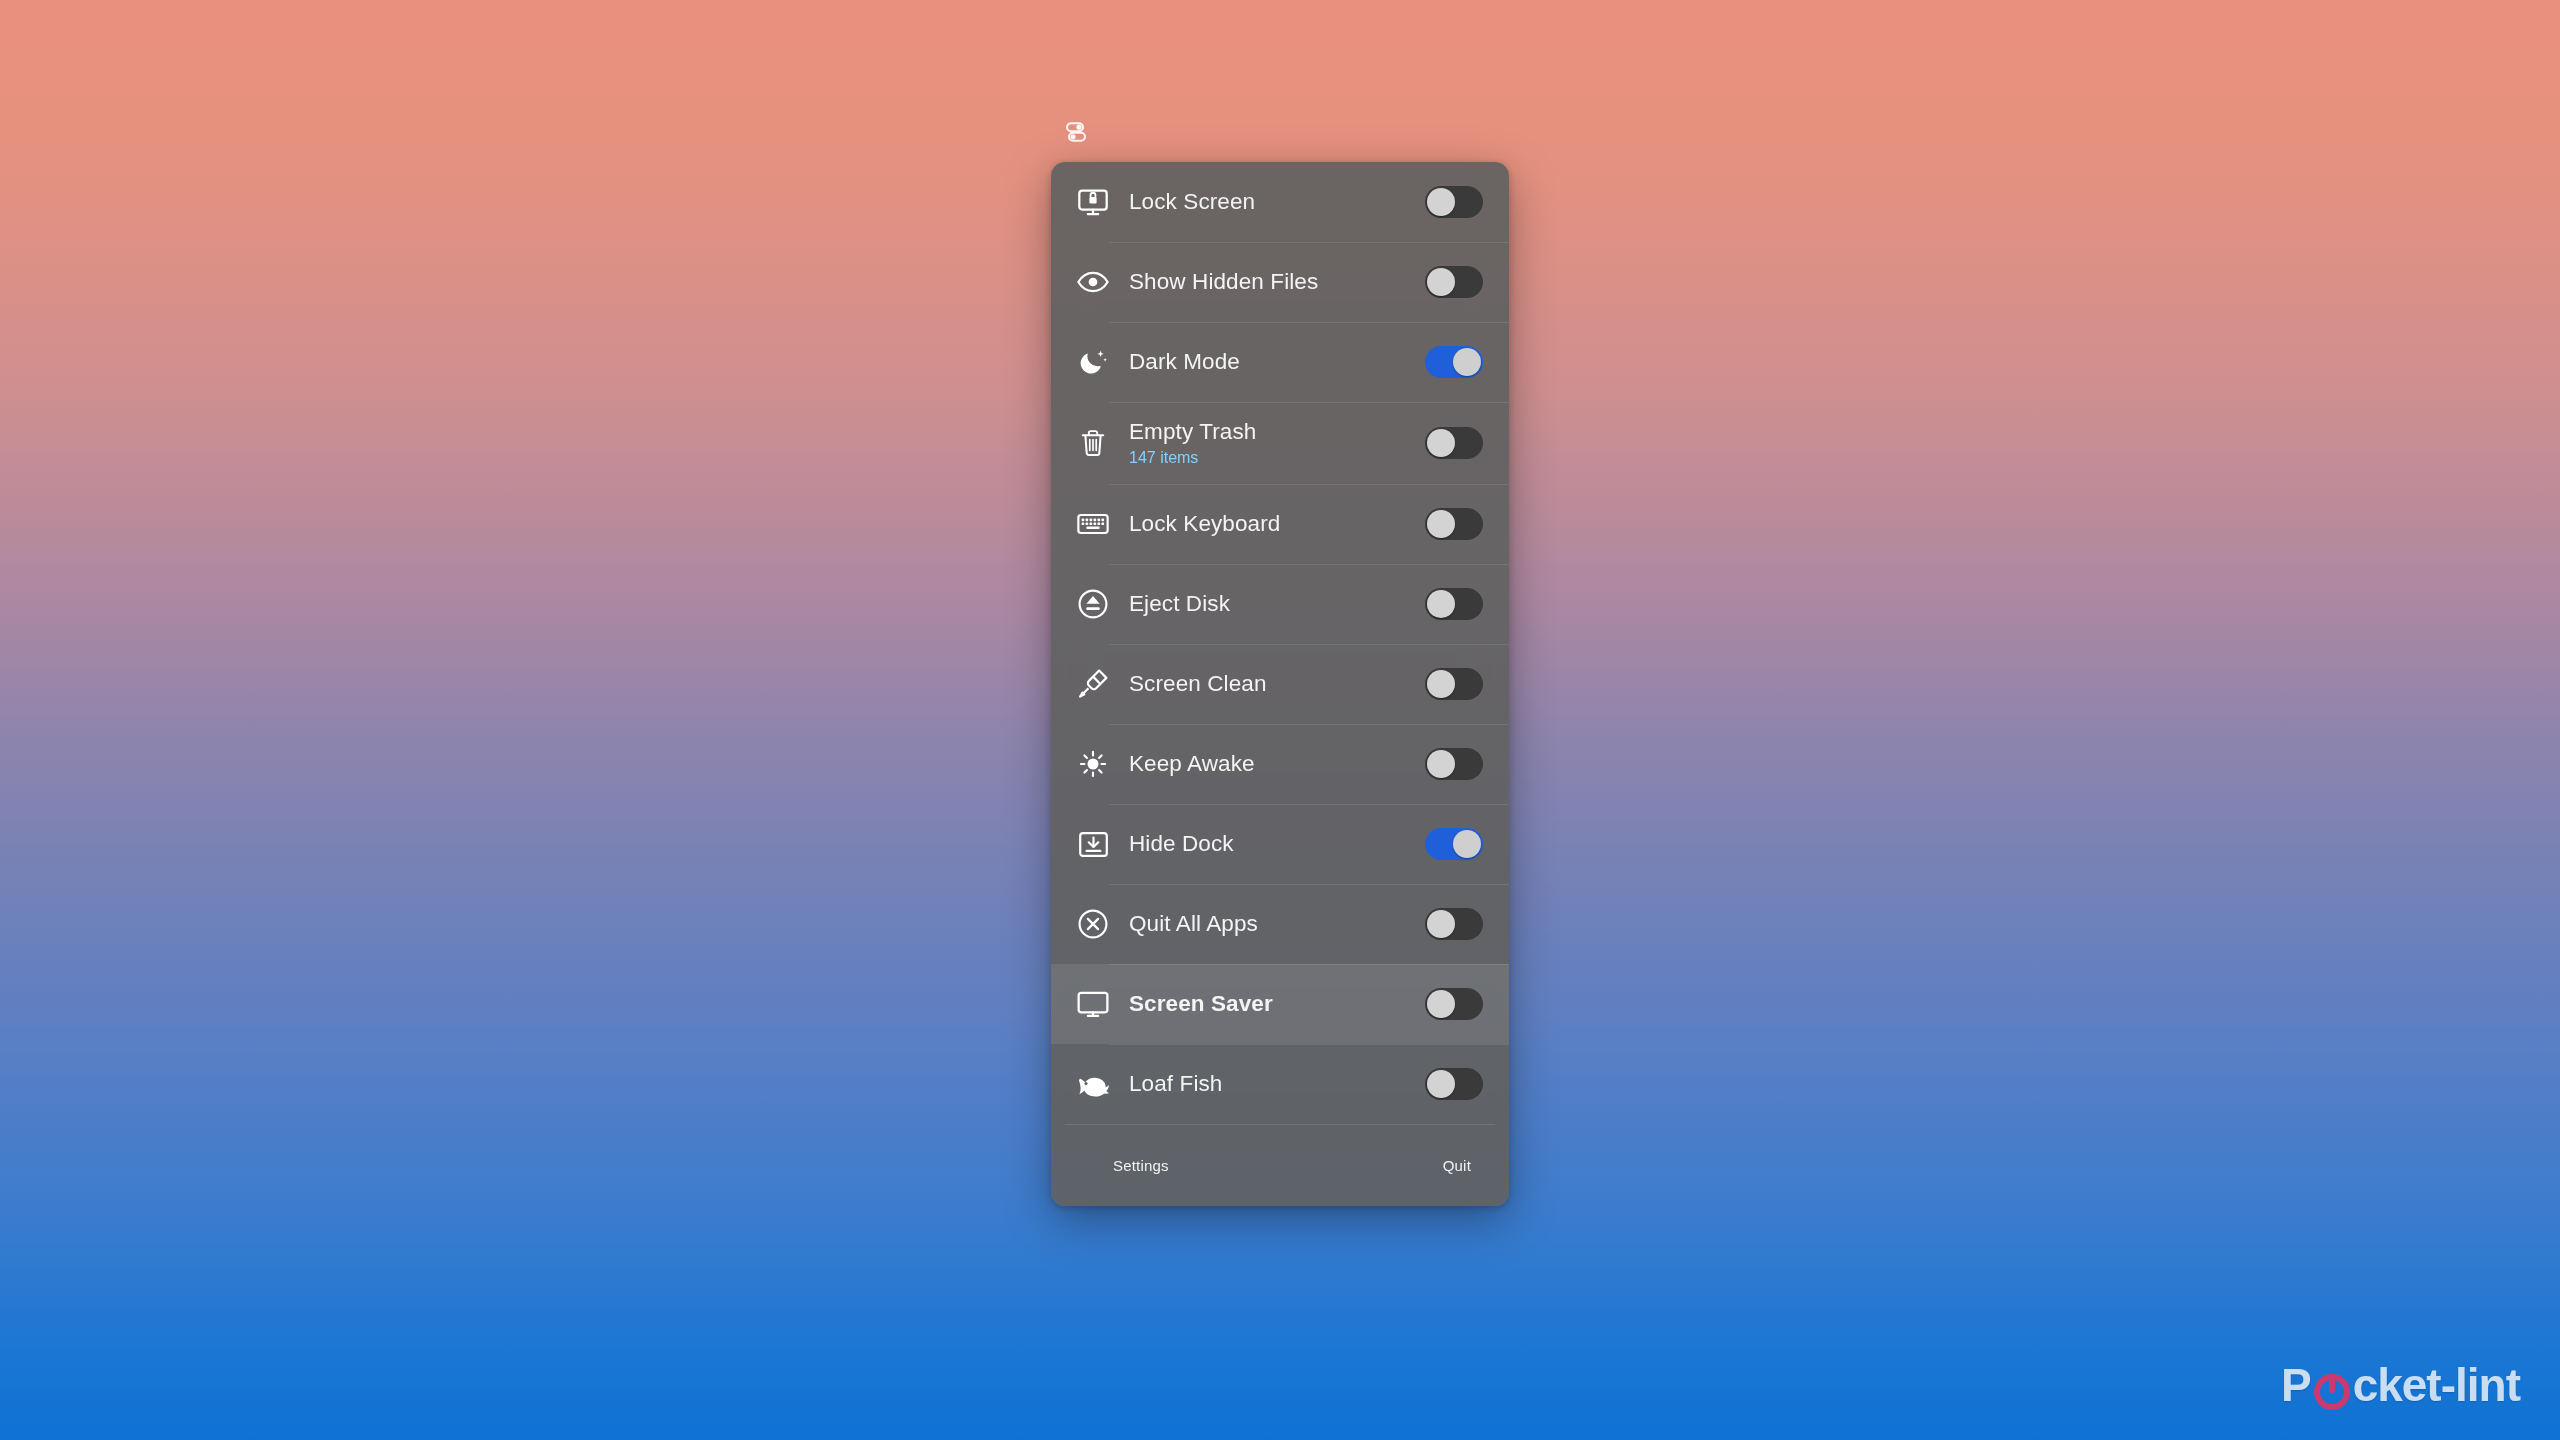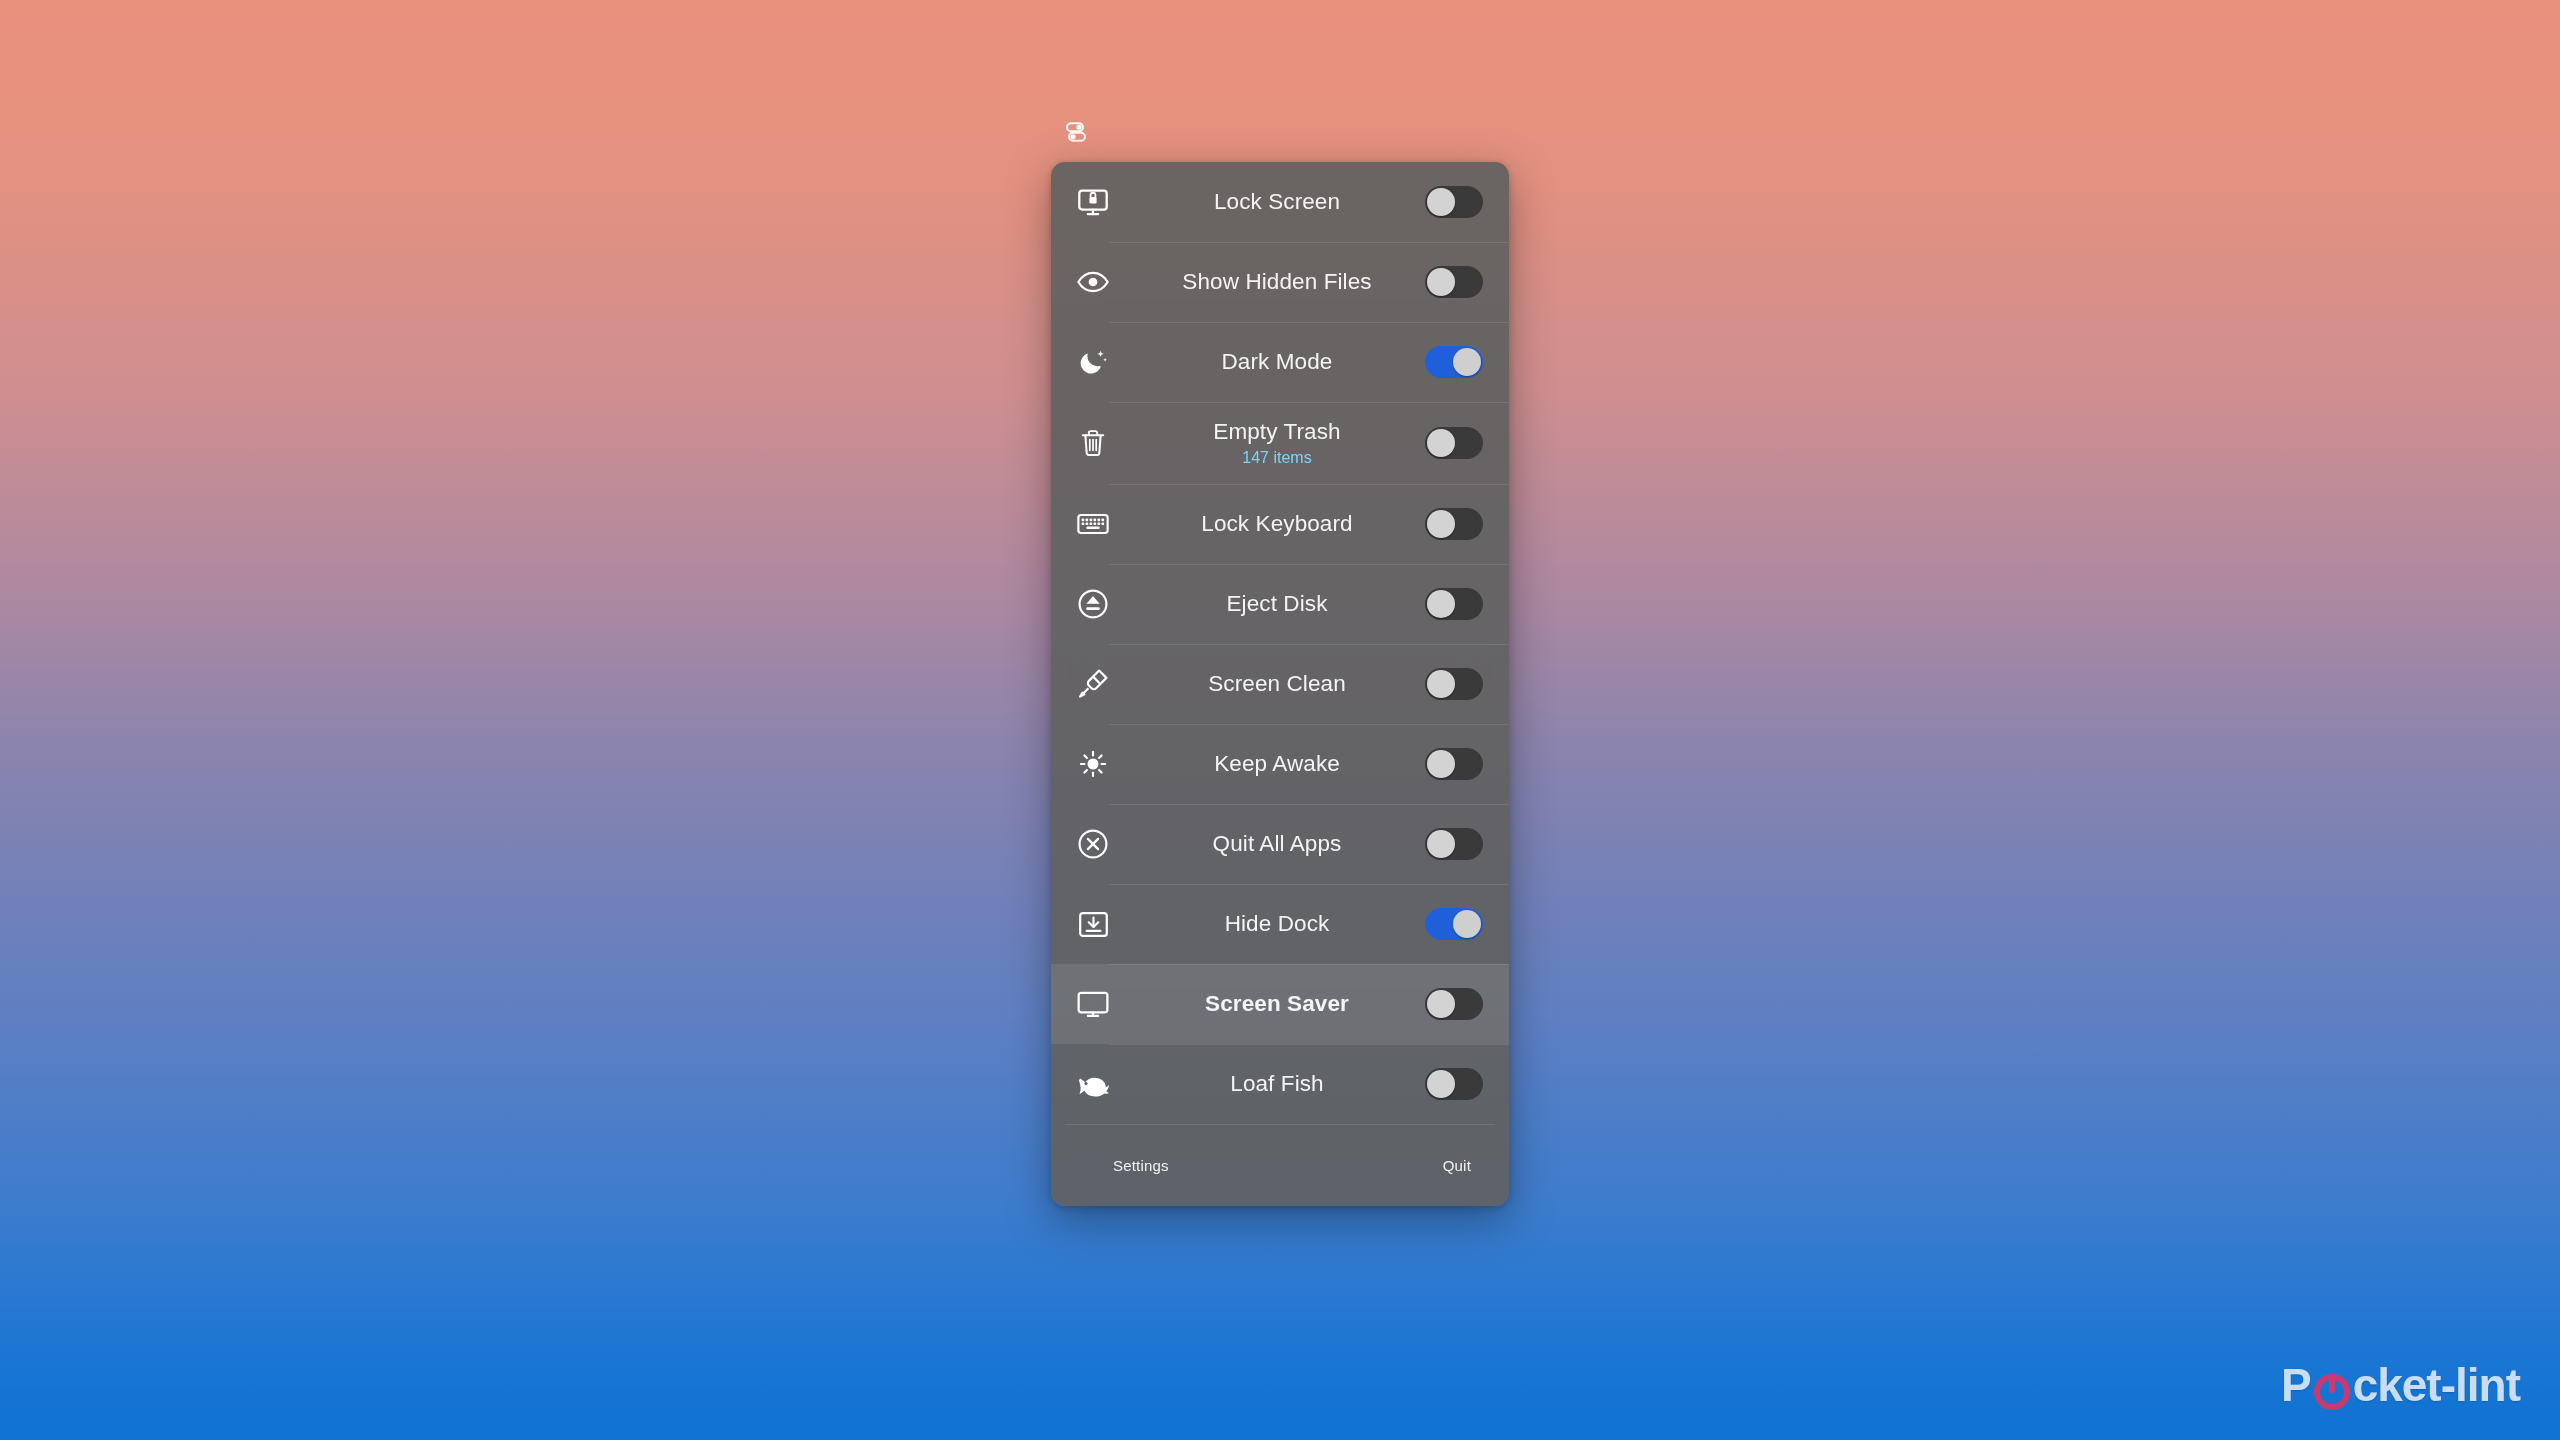--- a/index.html
+++ b/index.html
@@ -89,21 +89,20 @@
     color: #ffffff;
   }
   .row-icon svg { display: block; }
 
   .row-text {
     flex: 1 1 auto;
     display: flex;
     flex-direction: column;
     justify-content: center;
     min-width: 0;
-    align-items: center;
   }
   .row-label {
     font-size: 22.5px;
     line-height: 1.25;
     color: #f4f4f4;
     letter-spacing: 0.1px;
     white-space: nowrap;
   }
   .row-sub {
     font-size: 16px;
@@ -345,45 +344,45 @@
           </span>
           <span class="row-text">
             <span class="row-label">Keep Awake</span>
           </span>
           <span class="toggle">
             <span class="knob"></span>
           </span>
         </div>
         <div class="row">
           <span class="row-icon">
-            <svg viewBox="0 0 36 36" width="34" height="34">
-              <circle cx="18" cy="18" r="14.2" fill="none" stroke="currentColor" stroke-width="2.3"></circle>
-              <path d="M12.6 12.6l10.8 10.8M23.4 12.6L12.6 23.4" stroke="currentColor" stroke-width="2.4" stroke-linecap="round" fill="none"></path>
-            </svg>
-          </span>
-          <span class="row-text">
-            <span class="row-label">Quit All Apps</span>
-          </span>
-          <span class="toggle">
-            <span class="knob"></span>
-          </span>
-        </div>
-        <div class="row">
-          <span class="row-icon">
             <svg viewBox="0 0 36 36" width="33" height="33">
               <rect x="3.5" y="5.5" width="29" height="25" rx="3" fill="none" stroke="currentColor" stroke-width="2.4"></rect>
               <path d="M18 10.4v9.8" stroke="currentColor" stroke-width="2.4" stroke-linecap="round" fill="none"></path>
               <path d="M12.8 15.6L18 20.8l5.2-5.2" fill="none" stroke="currentColor" stroke-width="2.4" stroke-linecap="round" stroke-linejoin="round"></path>
               <path d="M10.5 25h15" stroke="currentColor" stroke-width="2.4" stroke-linecap="round" fill="none"></path>
             </svg>
           </span>
           <span class="row-text">
             <span class="row-label">Hide Dock</span>
           </span>
           <span class="toggle on">
+            <span class="knob"></span>
+          </span>
+        </div>
+        <div class="row">
+          <span class="row-icon">
+            <svg viewBox="0 0 36 36" width="34" height="34">
+              <circle cx="18" cy="18" r="14.2" fill="none" stroke="currentColor" stroke-width="2.3"></circle>
+              <path d="M12.6 12.6l10.8 10.8M23.4 12.6L12.6 23.4" stroke="currentColor" stroke-width="2.4" stroke-linecap="round" fill="none"></path>
+            </svg>
+          </span>
+          <span class="row-text">
+            <span class="row-label">Quit All Apps</span>
+          </span>
+          <span class="toggle">
             <span class="knob"></span>
           </span>
         </div>
         <div class="row hovered">
           <span class="row-icon">
             <svg viewBox="0 0 36 36" width="34" height="34">
               <rect x="2.8" y="6.2" width="30.4" height="20.6" rx="2.6" fill="none" stroke="currentColor" stroke-width="2.4"></rect>
               <path d="M18 26.8v3.4M12.6 30.6h10.8" stroke="currentColor" stroke-width="2.4" stroke-linecap="round" fill="none"></path>
             </svg>
           </span>

